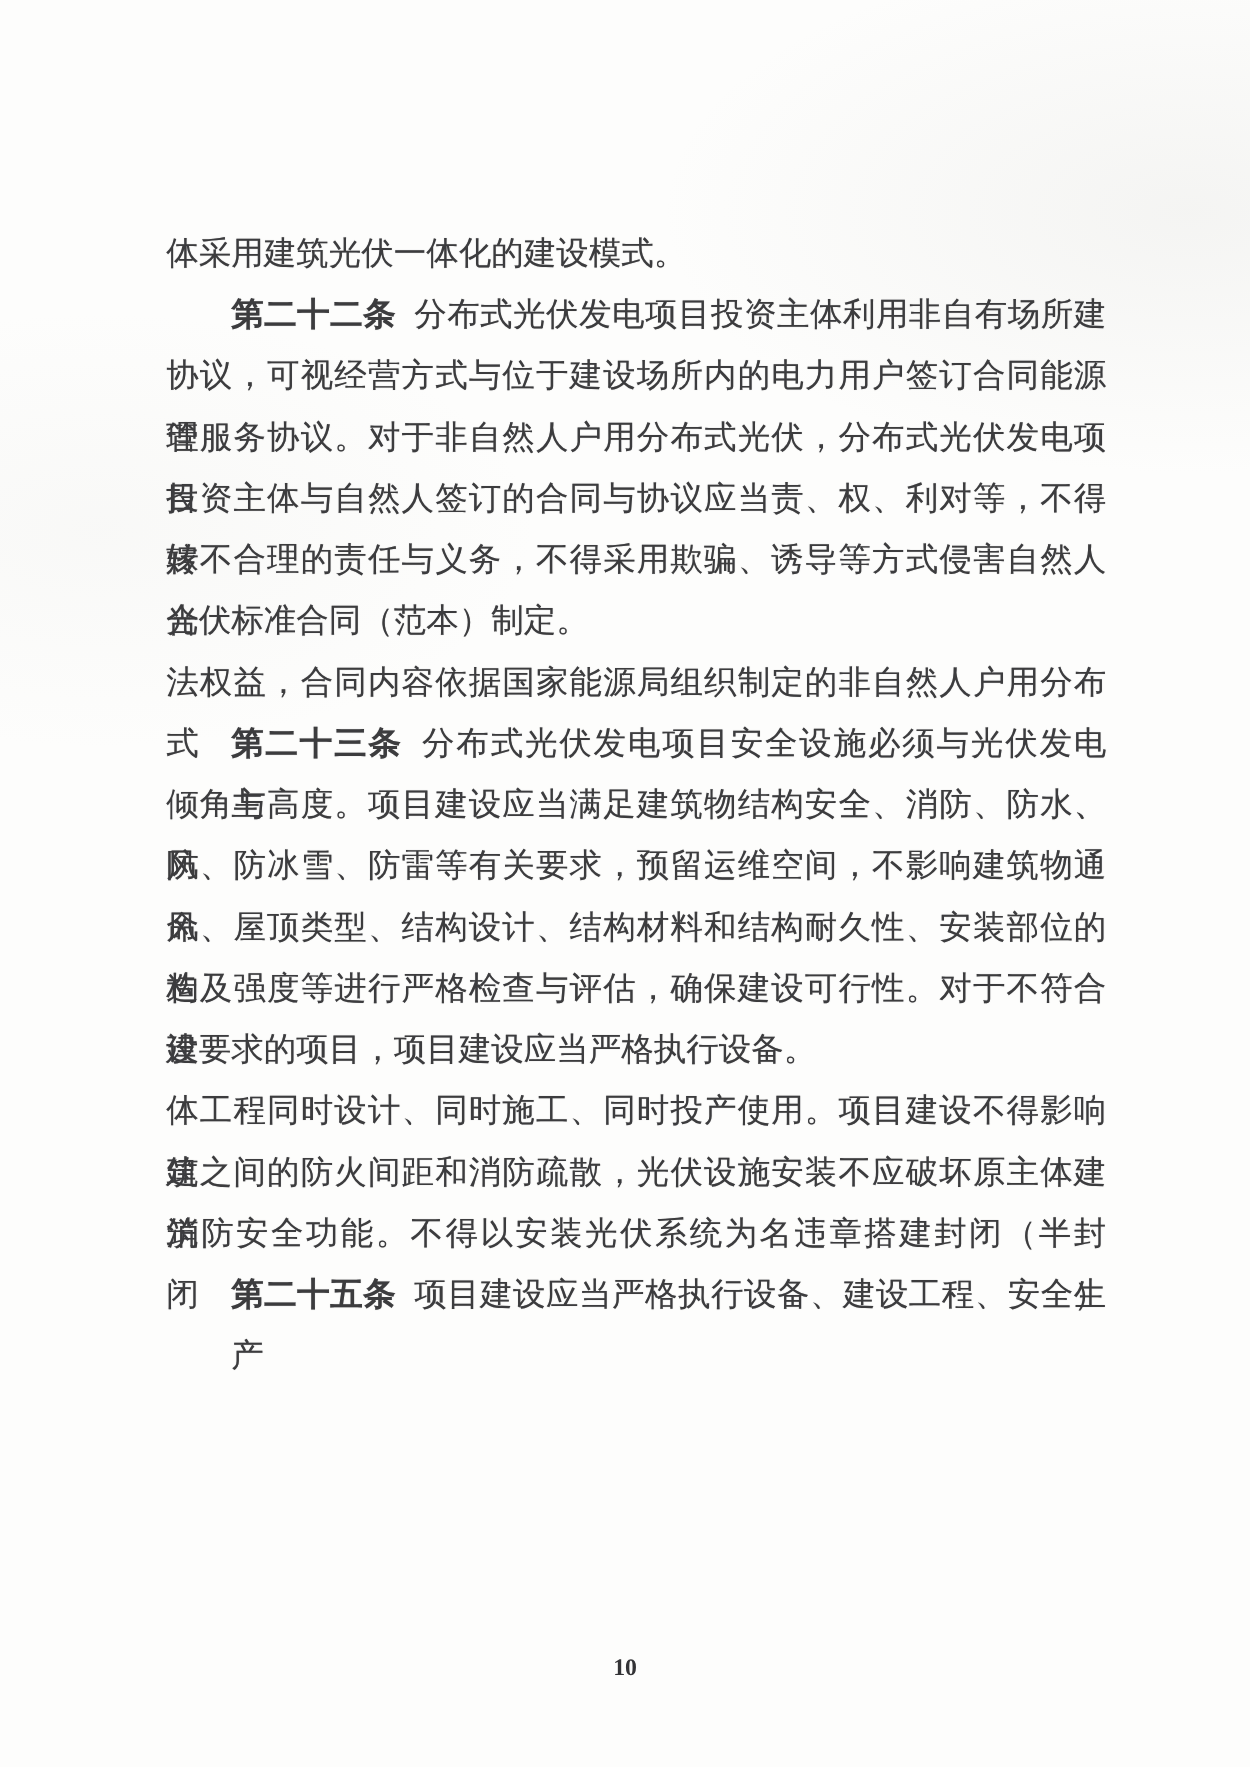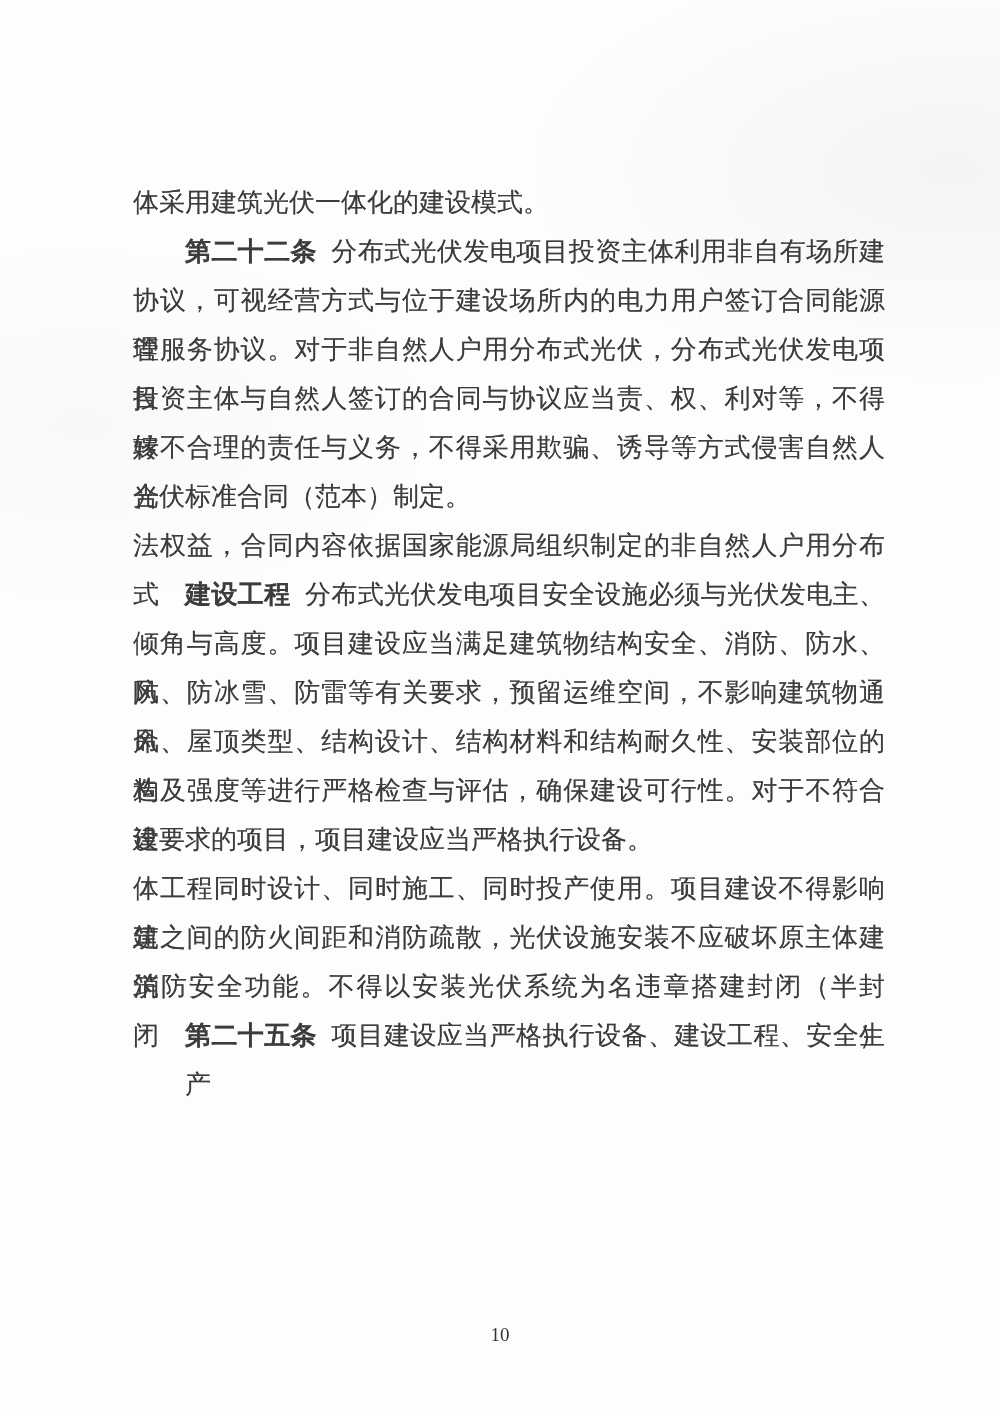--- a/index.html
+++ b/index.html
@@ -53,36 +53,37 @@
   }
   .page-number {
     position: absolute;
     left: 0;
     top: 1324px;
     width: 100%;
     text-align: center;
     font-size: 19px;
     color: #333336;
     font-family: "Liberation Serif", "DejaVu Serif", serif;
+    font-weight: bold;
   }
 </style>
 </head>
 <body>
 
 <div class="page">
   <div class="text-block">
       <div class="line"><span>体采用建筑光伏一体化的建设模式。</span></div>
       <div class="line justify indent"><span class="article-no">第二十二条</span><span class="article-sep"></span><span>分布式光伏发电项目投资主体利用非自有场所建</span></div>
       <div class="line justify"><span>协议，可视经营方式与位于建设场所内的电力用户签订合同能源管</span></div>
       <div class="line justify"><span>理服务协议。对于非自然人户用分布式光伏，分布式光伏发电项目</span></div>
       <div class="line justify"><span>投资主体与自然人签订的合同与协议应当责、权、利对等，不得转</span></div>
       <div class="line justify"><span>嫁不合理的责任与义务，不得采用欺骗、诱导等方式侵害自然人合</span></div>
       <div class="line"><span>光伏标准合同（范本）制定。</span></div>
       <div class="line justify"><span>法权益，合同内容依据国家能源局组织制定的非自然人户用分布式</span></div>
-      <div class="line justify indent"><span class="article-no">建设工程</span><span class="article-sep"></span><span>分布式光伏发电项目安全设施必须与光伏发电主、</span></div>
+      <div class="line justify indent"><span class="article-no">第二十三条</span><span class="article-sep"></span><span>分布式光伏发电项目安全设施必须与光伏发电主、</span></div>
       <div class="line justify"><span>倾角与高度。项目建设应当满足建筑物结构安全、消防、防水、防</span></div>
       <div class="line justify"><span>风、防冰雪、防雷等有关要求，预留运维空间，不影响建筑物通风</span></div>
       <div class="line justify"><span>命、屋顶类型、结构设计、结构材料和结构耐久性、安装部位的构</span></div>
       <div class="line justify"><span>造及强度等进行严格检查与评估，确保建设可行性。对于不符合建</span></div>
       <div class="line"><span>设要求的项目，项目建设应当严格执行设备。</span></div>
       <div class="line justify"><span>体工程同时设计、同时施工、同时投产使用。项目建设不得影响建</span></div>
       <div class="line justify"><span>筑之间的防火间距和消防疏散，光伏设施安装不应破坏原主体建筑</span></div>
       <div class="line justify"><span>消防安全功能。不得以安装光伏系统为名违章搭建封闭（半封闭）</span></div>
       <div class="line justify indent"><span class="article-no">第二十五条</span><span class="article-sep"></span><span>项目建设应当严格执行设备、建设工程、安全生产</span></div>
     </div>

